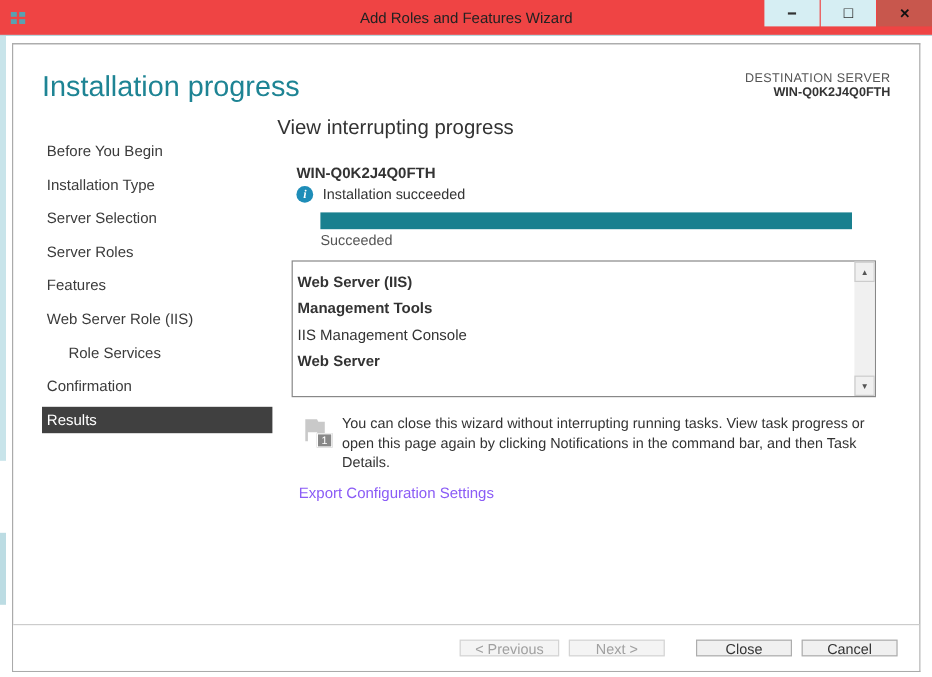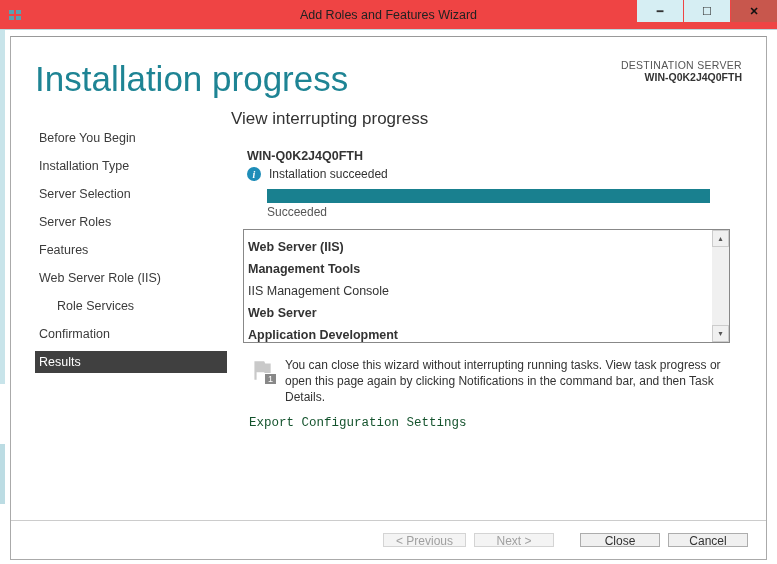--- a/index.html
+++ b/index.html
@@ -54,21 +54,21 @@
     border:1px solid #aaa;
     border-top-color:#999;
   }
   .header-row {
     display:flex;
     padding: 22px 24px 8px 24px;
     align-items:flex-start;
   }
   .page-title {
     color:#1e8494;
-    font-size:35px;
+    font-size:24px;
     font-weight:300;
   }
   .dest {
     margin-left:auto;
     text-align:right;
     font-size:10.5px;
   }
   .dest .lbl { color:#555; font-weight:normal; letter-spacing:0.3px;}
   .dest .val { color:#333; font-weight:bold;}
   
@@ -144,26 +144,25 @@
   }
   .flag-icon svg{width:26px;height:26px;color:#c9c9c9;}
   .flag-badge{
     position:absolute;right:-2px;bottom:-2px;
     width:13px;height:12px;background:#888;color:#fff;
     font-size:9px;border:1px solid #fff;
     display:flex;align-items:center;justify-content:center;
   }
   .note-text{font-size:12px;color:#333;line-height:1.35;}
   .export-link{
-    color:#14532d;
+    color:#8b5cf6;
     font-size:12.5px;
     padding:6px 0 0 18px;
     display:inline-block;
     cursor:pointer;
-    font-family:Liberation Mono, monospace;
   }
   
   
   .footer {
     position:absolute;
     left:0;right:0;bottom:0;
     border-top:1px solid #ccc;
     padding:12px 18px;
     display:flex;
     justify-content:flex-end;
@@ -242,21 +241,20 @@
       </div>
       <div class="progress-track"></div>
       <div class="progress-label">Succeeded</div>
 
       <div class="feature-box">
         <div id="features">
             <div class="row i1" style="font-weight: bold;">Web Server (IIS)</div>
             <div class="row i2" style="font-weight: bold;">Management Tools</div>
             <div class="row i3" style="font-weight: normal;">IIS Management Console</div>
             <div class="row i2" style="font-weight: bold;">Web Server</div>
-            <div class="row i3" style="font-weight: bold;">Application Development</div>
           </div>
         <div class="scroll">
           <div class="arr">▴</div>
           <div class="track"></div>
           <div class="arr">▾</div>
         </div>
       </div>
 
       <div class="note-row">
         <div class="flag-icon">

